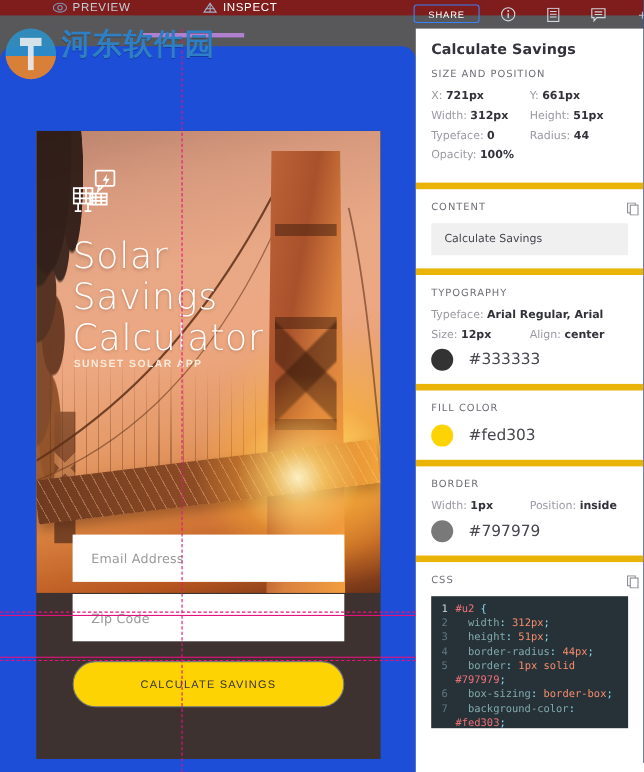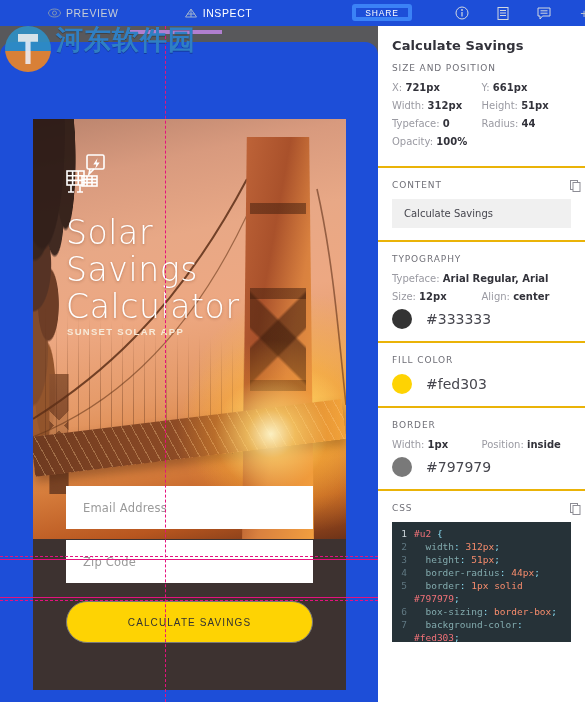--- a/index.html
+++ b/index.html
@@ -5,36 +5,36 @@
   * { margin:0; padding:0; box-sizing:border-box; }
   html,body { width:585px; height:702px; overflow:hidden; }
   body {
     font-family:"Liberation Sans", sans-serif;
     background:#58585b;
     position:relative;
   }
 
   
   #toolbar {
-    position:absolute; left:0; top:0; width:585px; height:26px;
-    background:#1d4ed8; display:flex; align-items:center;
+    position:absolute; left:0; top:0; width:585px; height:14px;
+    background:#7f1d1d; display:flex; align-items:center;
     z-index:40;
   }
   .tb-tab {
     display:flex; align-items:center; gap:5px;
     color:#c6ccd6; font-size:10.5px; letter-spacing:.6px;
     padding:0 4px; height:26px;
   }
   .tb-tab.active { color:#ffffff; }
   #tab-preview { margin-left:44px; }
   #tab-inspect { margin-left:57px; }
   .tb-tab svg { display:block; }
   #share-btn {
-    position:absolute; left:352px; top:4px; width:60px; height:17px;
-    border:4px solid #3b82f6; border-radius:3px;
+    position:absolute; left:376px; top:4px; width:60px; height:17px;
+    border:1px solid #3b82f6; border-radius:3px;
     color:#ffffff; font-size:8.5px; letter-spacing:.8px;
     display:flex; align-items:center; justify-content:center;
     background:transparent;
   }
   .tb-icon {
     position:absolute; top:4px; width:18px; height:18px;
     display:flex; align-items:center; justify-content:center;
     color:#d3d8e0;
   }
   #icon-info { left:453px; }
@@ -210,21 +210,21 @@
   #panel {
     position:absolute; left:378px; top:26px; width:207px; height:676px;
     background:#ffffff; overflow:hidden;
     font-family:"DejaVu Sans", sans-serif;
   }
   #panel-title {
     padding:12px 14px 10px 14px;
     font-size:13px; font-weight:bold; color:#32323a; letter-spacing:.1px;
   }
   .sec { padding:0 14px 12px 14px; position:relative; }
-  .sec + .sec { border-top:2px solid #eab308; padding-top:12px; }
+  .sec + .sec { border-top:6px solid #eab308; padding-top:12px; }
   .sec-head {
     font-size:9px; color:#6f6f77; letter-spacing:.9px;
     margin-bottom:9px; text-transform:uppercase;
   }
   .row { display:flex; margin-bottom:7px; }
   .cell { width:50%; font-size:10px; color:#9a9aa2; white-space:nowrap; }
   .cell b { color:#32323a; font-weight:bold; }
   .cell.full { width:100%; }
 
   .content-box {

